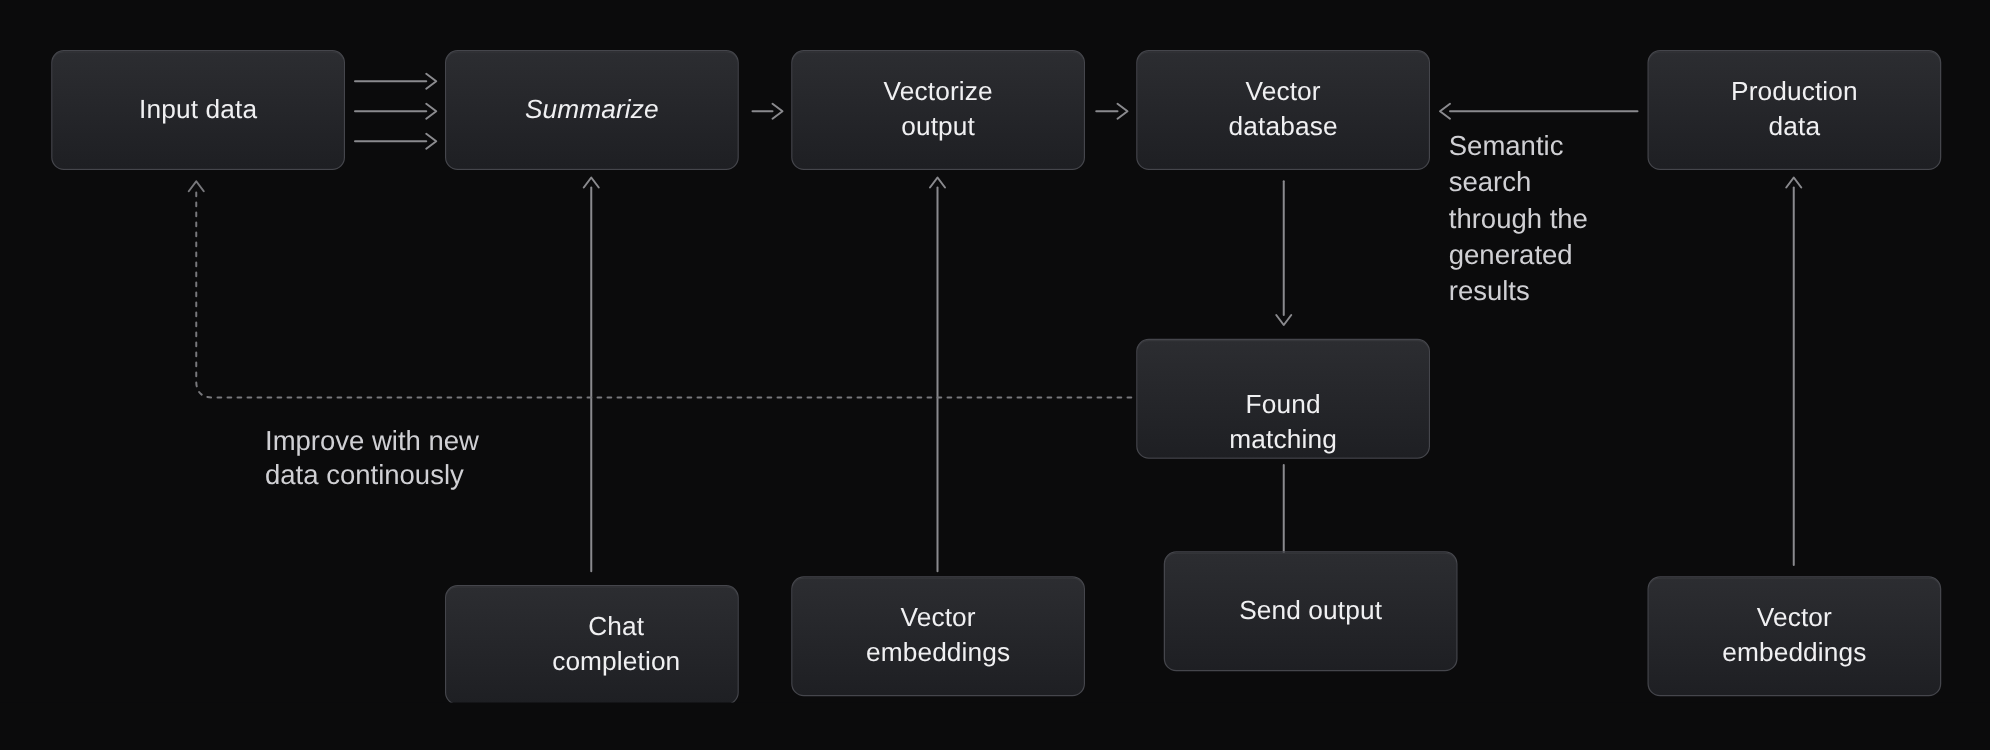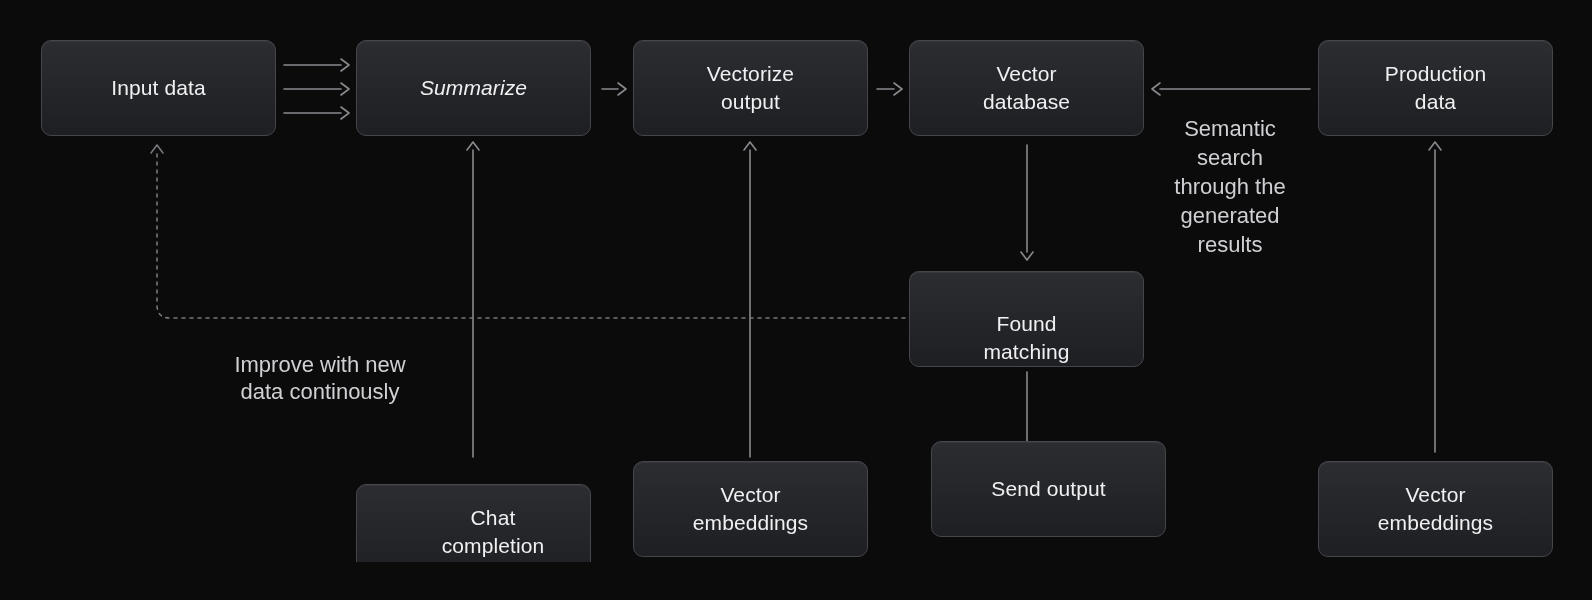--- a/index.html
+++ b/index.html
@@ -61,33 +61,32 @@
   .node .label{
     display:inline-block;
     max-width:130px;
     font-size:21px;
     line-height:28px;
     color:var(--node-text);
     letter-spacing:0.1px;
   }
   .note{
     position:absolute;
-    text-align:center;
+    text-align:left;
     color:var(--annotation-text);
     font-size:22px;
-    margin-top:12px;
   }
   
   .n-input{left:41px;top:40px;}
   .n-summarize{left:356px;top:40px;font-style:italic;}
   .n-vectorize{left:633px;top:40px;}
   .n-vectordb{left:909px;top:40px;}
   .n-production{left:1318px;top:40px;}
   .n-found{left:909px;top:271px;align-items:flex-end;}
-  .n-chat{left:356px;top:484px;padding-left:39px;}
+  .n-chat{left:356px;top:468px;padding-left:39px;}
   .n-vembl{left:633px;top:461px;}
   .n-send{left:909px;top:441px;margin-left:22px;}
   .n-vembr{left:1318px;top:461px;}
   .note-semantic{left:1159px;top:102px;width:142px;line-height:29px;}
   .note-improve{left:212px;top:339px;width:216px;line-height:27px;}
 </style>
 </head>
 <body>
 
 <div class="stage">

